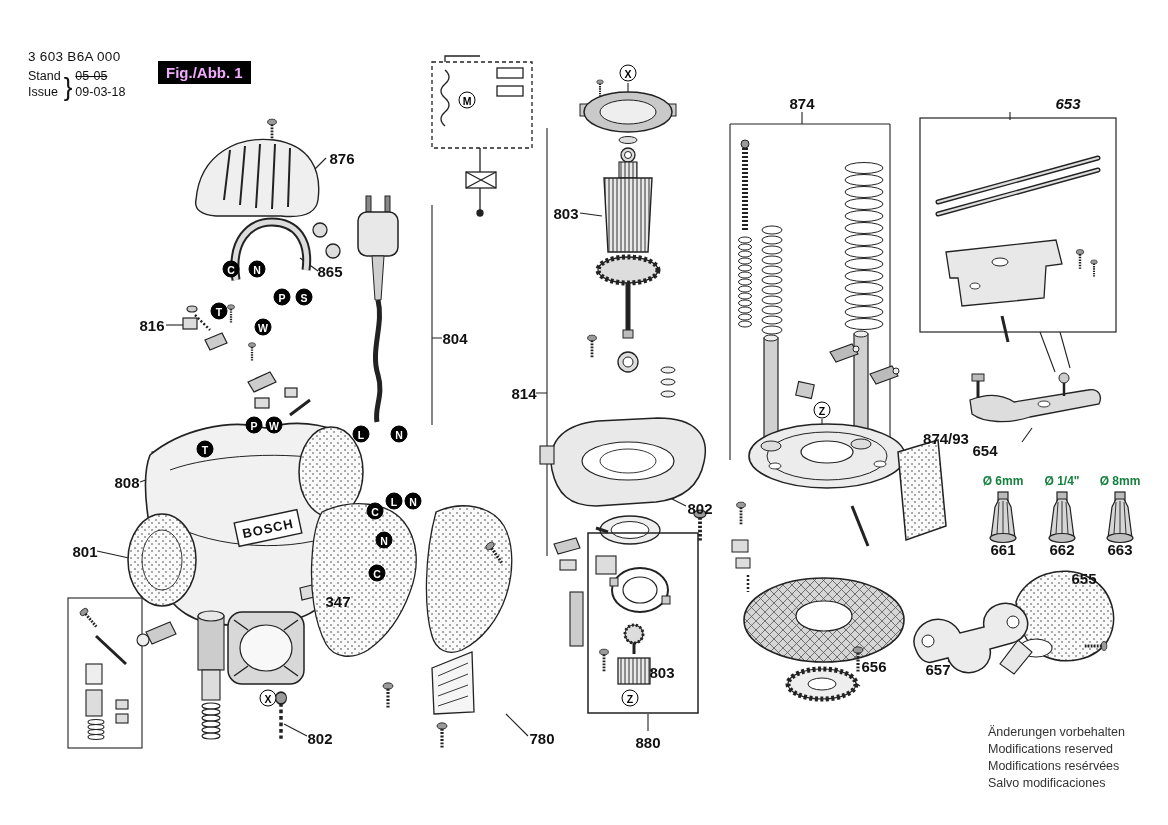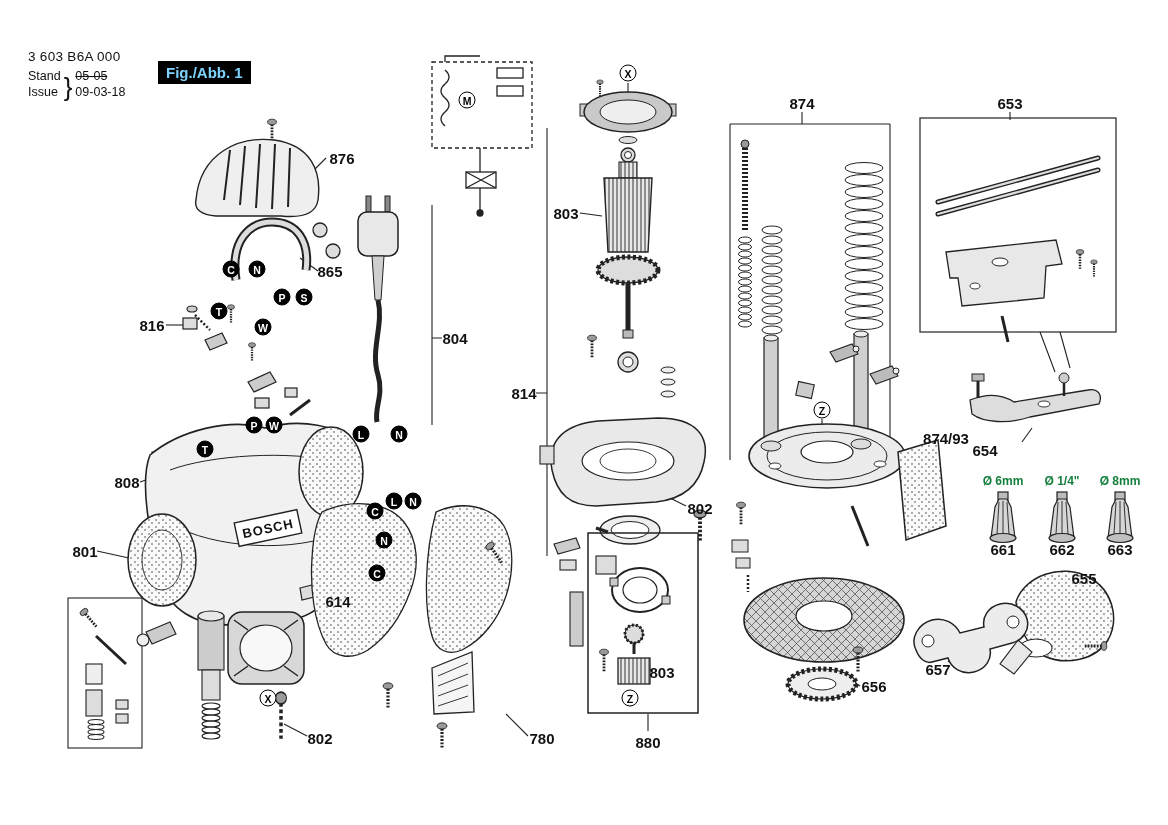--- a/index.html
+++ b/index.html
@@ -14,21 +14,21 @@
            display:flex; align-items:center; justify-content:center; font-size:10.5px; font-weight:bold; }
   .badge.dark { background:#000; color:#fff; border:1px solid #000; }
   .badge.light { background:#fff; color:#000; border:1.6px solid #000; }
   .header { position:absolute; left:28px; top:48px; font-size:13px; line-height:1.3; }
   .part-no { font-size:13.5px; margin-bottom:2px; letter-spacing:0.3px; }
   .rev-rows { display:flex; align-items:flex-end; gap:3px; }
   .rev-labels, .rev-values { display:flex; flex-direction:column; }
   .rev-labels span, .rev-values span { font-size:12.5px; }
   .brace { font-size:26px; font-weight:normal; line-height:1; }
   .struck { text-decoration: line-through; }
-  .figbox { position:absolute; left:158px; top:61px; background:#000; color:#7dd3fc; font-weight:bold;
+  .figbox { position:absolute; left:158px; top:61px; background:#000; color:#f0abfc; font-weight:bold;
             font-size:15px; padding:3px 8px; }
   .footer { position:absolute; left:988px; top:724px; font-size:12.5px; color:#333; line-height:1.35; }
 </style>
 </head>
 <body>
 
 <div id="stage">
 
   <svg id="art" width="1168" height="825" viewBox="0 0 1168 825">
     <defs>
@@ -390,37 +390,37 @@
 
   <div class="figbox">Fig./Abb. 1</div>
 
   <div id="callout-layer">
       <div class="callout" style="left: 342px; top: 158px;">876</div>
       <div class="callout" style="left: 330px; top: 271px;">865</div>
       <div class="callout" style="left: 152px; top: 325px;">816</div>
       <div class="callout" style="left: 455px; top: 338px;">804</div>
       <div class="callout" style="left: 127px; top: 482px;">808</div>
       <div class="callout" style="left: 85px; top: 551px;">801</div>
-      <div class="callout" style="left: 338px; top: 601px;">614</div>
+      <div class="callout" style="left: 338px; top: 601px;">347</div>
       <div class="callout" style="left: 320px; top: 738px;">802</div>
       <div class="callout" style="left: 542px; top: 738px;">780</div>
       <div class="callout" style="left: 566px; top: 213px;">803</div>
       <div class="callout" style="left: 524px; top: 393px;">814</div>
       <div class="callout" style="left: 700px; top: 508px;">802</div>
       <div class="callout" style="left: 662px; top: 672px;">803</div>
       <div class="callout" style="left: 648px; top: 742px;">880</div>
       <div class="callout" style="left: 802px; top: 103px;">874</div>
       <div class="callout" style="left: 921px; top: 438px; margin-left: 25px;">874/93</div>
-      <div class="callout" style="left: 1010px; top: 103px;">653</div>
+      <div class="callout" style="left: 1068px; top: 103px; font-style: italic;">653</div>
       <div class="callout" style="left: 985px; top: 450px;">654</div>
       <div class="callout" style="left: 1003px; top: 549px;">661</div>
       <div class="callout" style="left: 1062px; top: 549px;">662</div>
       <div class="callout" style="left: 1120px; top: 549px;">663</div>
       <div class="callout" style="left: 1068px; top: 578px; padding-left: 32px;">655</div>
-      <div class="callout" style="left: 874px; top: 686px;">656</div>
+      <div class="callout" style="left: 874px; top: 666px;">656</div>
       <div class="callout" style="left: 938px; top: 669px;">657</div>
       <div class="size-label" style="left: 1003px; top: 481px;">Ø 6mm</div>
       <div class="size-label" style="left: 1062px; top: 481px;">Ø 1/4"</div>
       <div class="size-label" style="left: 1120px; top: 481px;">Ø 8mm</div>
       <div class="badge dark" style="left: 231px; top: 269px;">C</div>
       <div class="badge dark" style="left: 257px; top: 269px;">N</div>
       <div class="badge dark" style="left: 282px; top: 297px;">P</div>
       <div class="badge dark" style="left: 304px; top: 297px;">S</div>
       <div class="badge dark" style="left: 219px; top: 311px;">T</div>
       <div class="badge dark" style="left: 263px; top: 327px;">W</div>
@@ -434,14 +434,20 @@
       <div class="badge dark" style="left: 413px; top: 501px;">N</div>
       <div class="badge dark" style="left: 384px; top: 540px;">N</div>
       <div class="badge dark" style="left: 377px; top: 573px;">C</div>
       <div class="badge light" style="left: 628px; top: 73px;">X</div>
       <div class="badge light" style="left: 467px; top: 100px;">M</div>
       <div class="badge light" style="left: 268px; top: 698px;">X</div>
       <div class="badge light" style="left: 822px; top: 410px;">Z</div>
       <div class="badge light" style="left: 630px; top: 698px;">Z</div>
     </div>
 
+  <div class="footer">
+      <div>Änderungen vorbehalten</div>
+      <div>Modifications reserved</div>
+      <div>Modifications resérvées</div>
+      <div>Salvo modificaciones</div>
+    </div>
 
 </div>
 
 </body></html>

